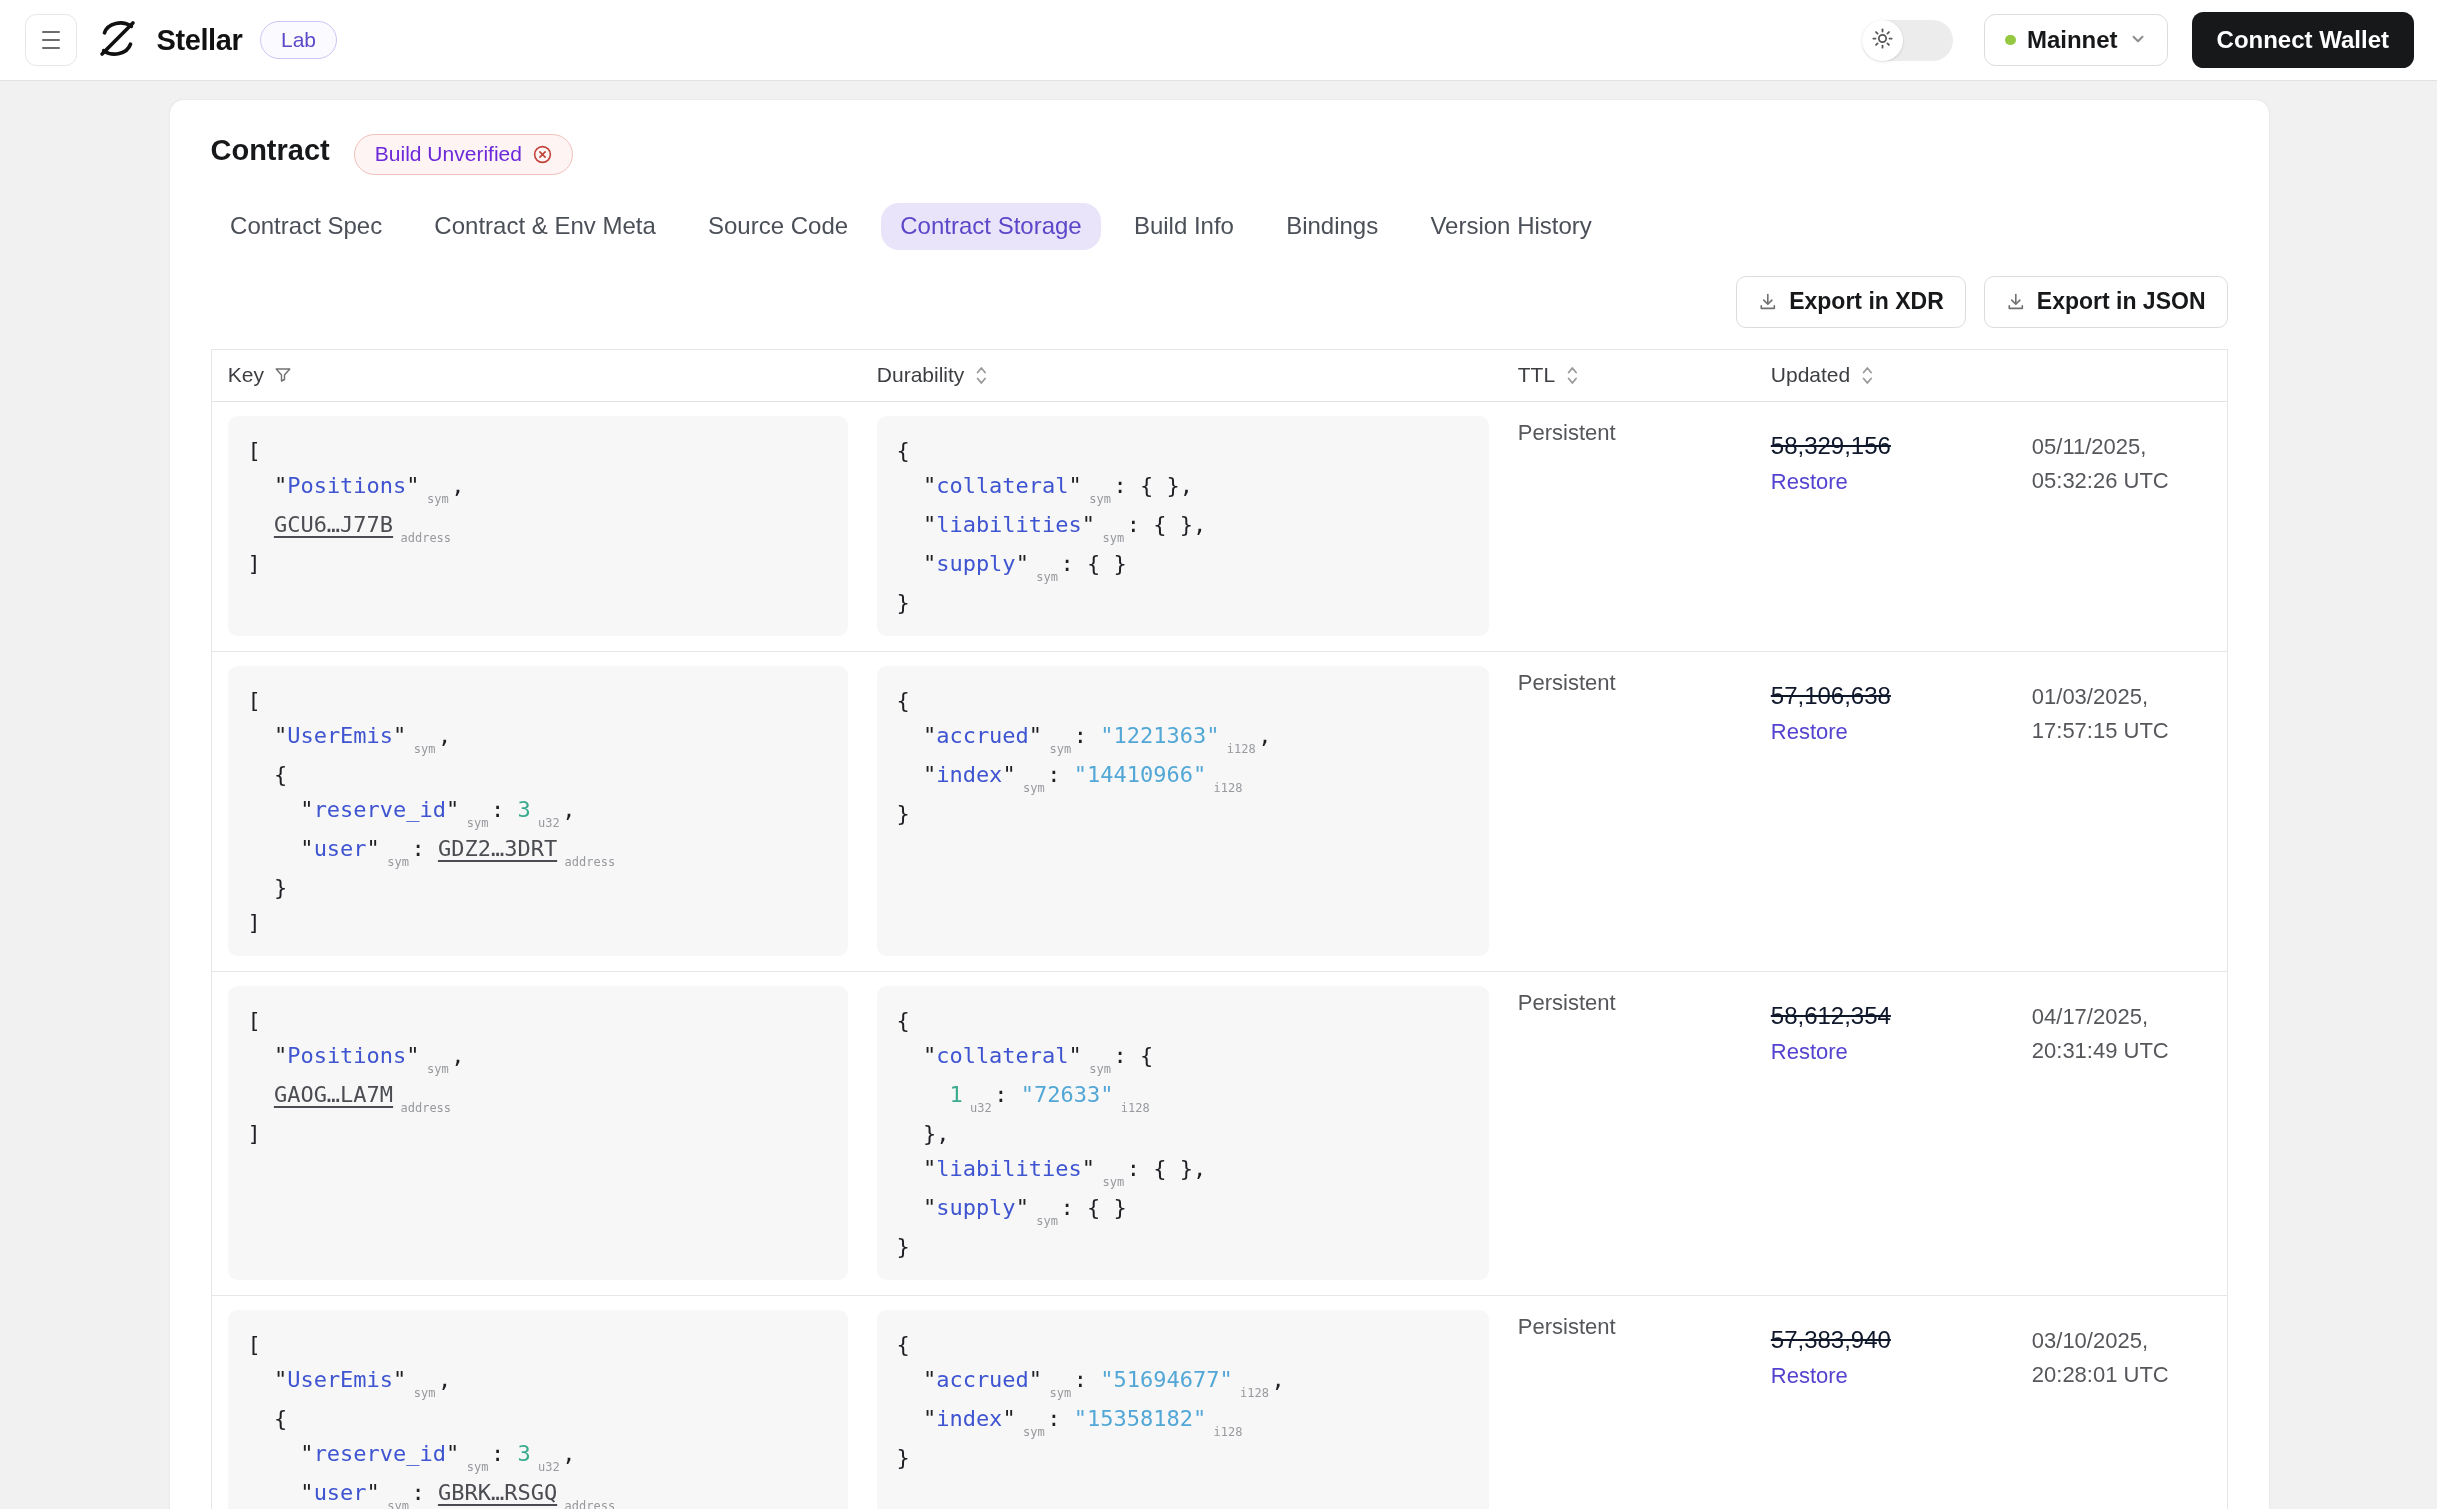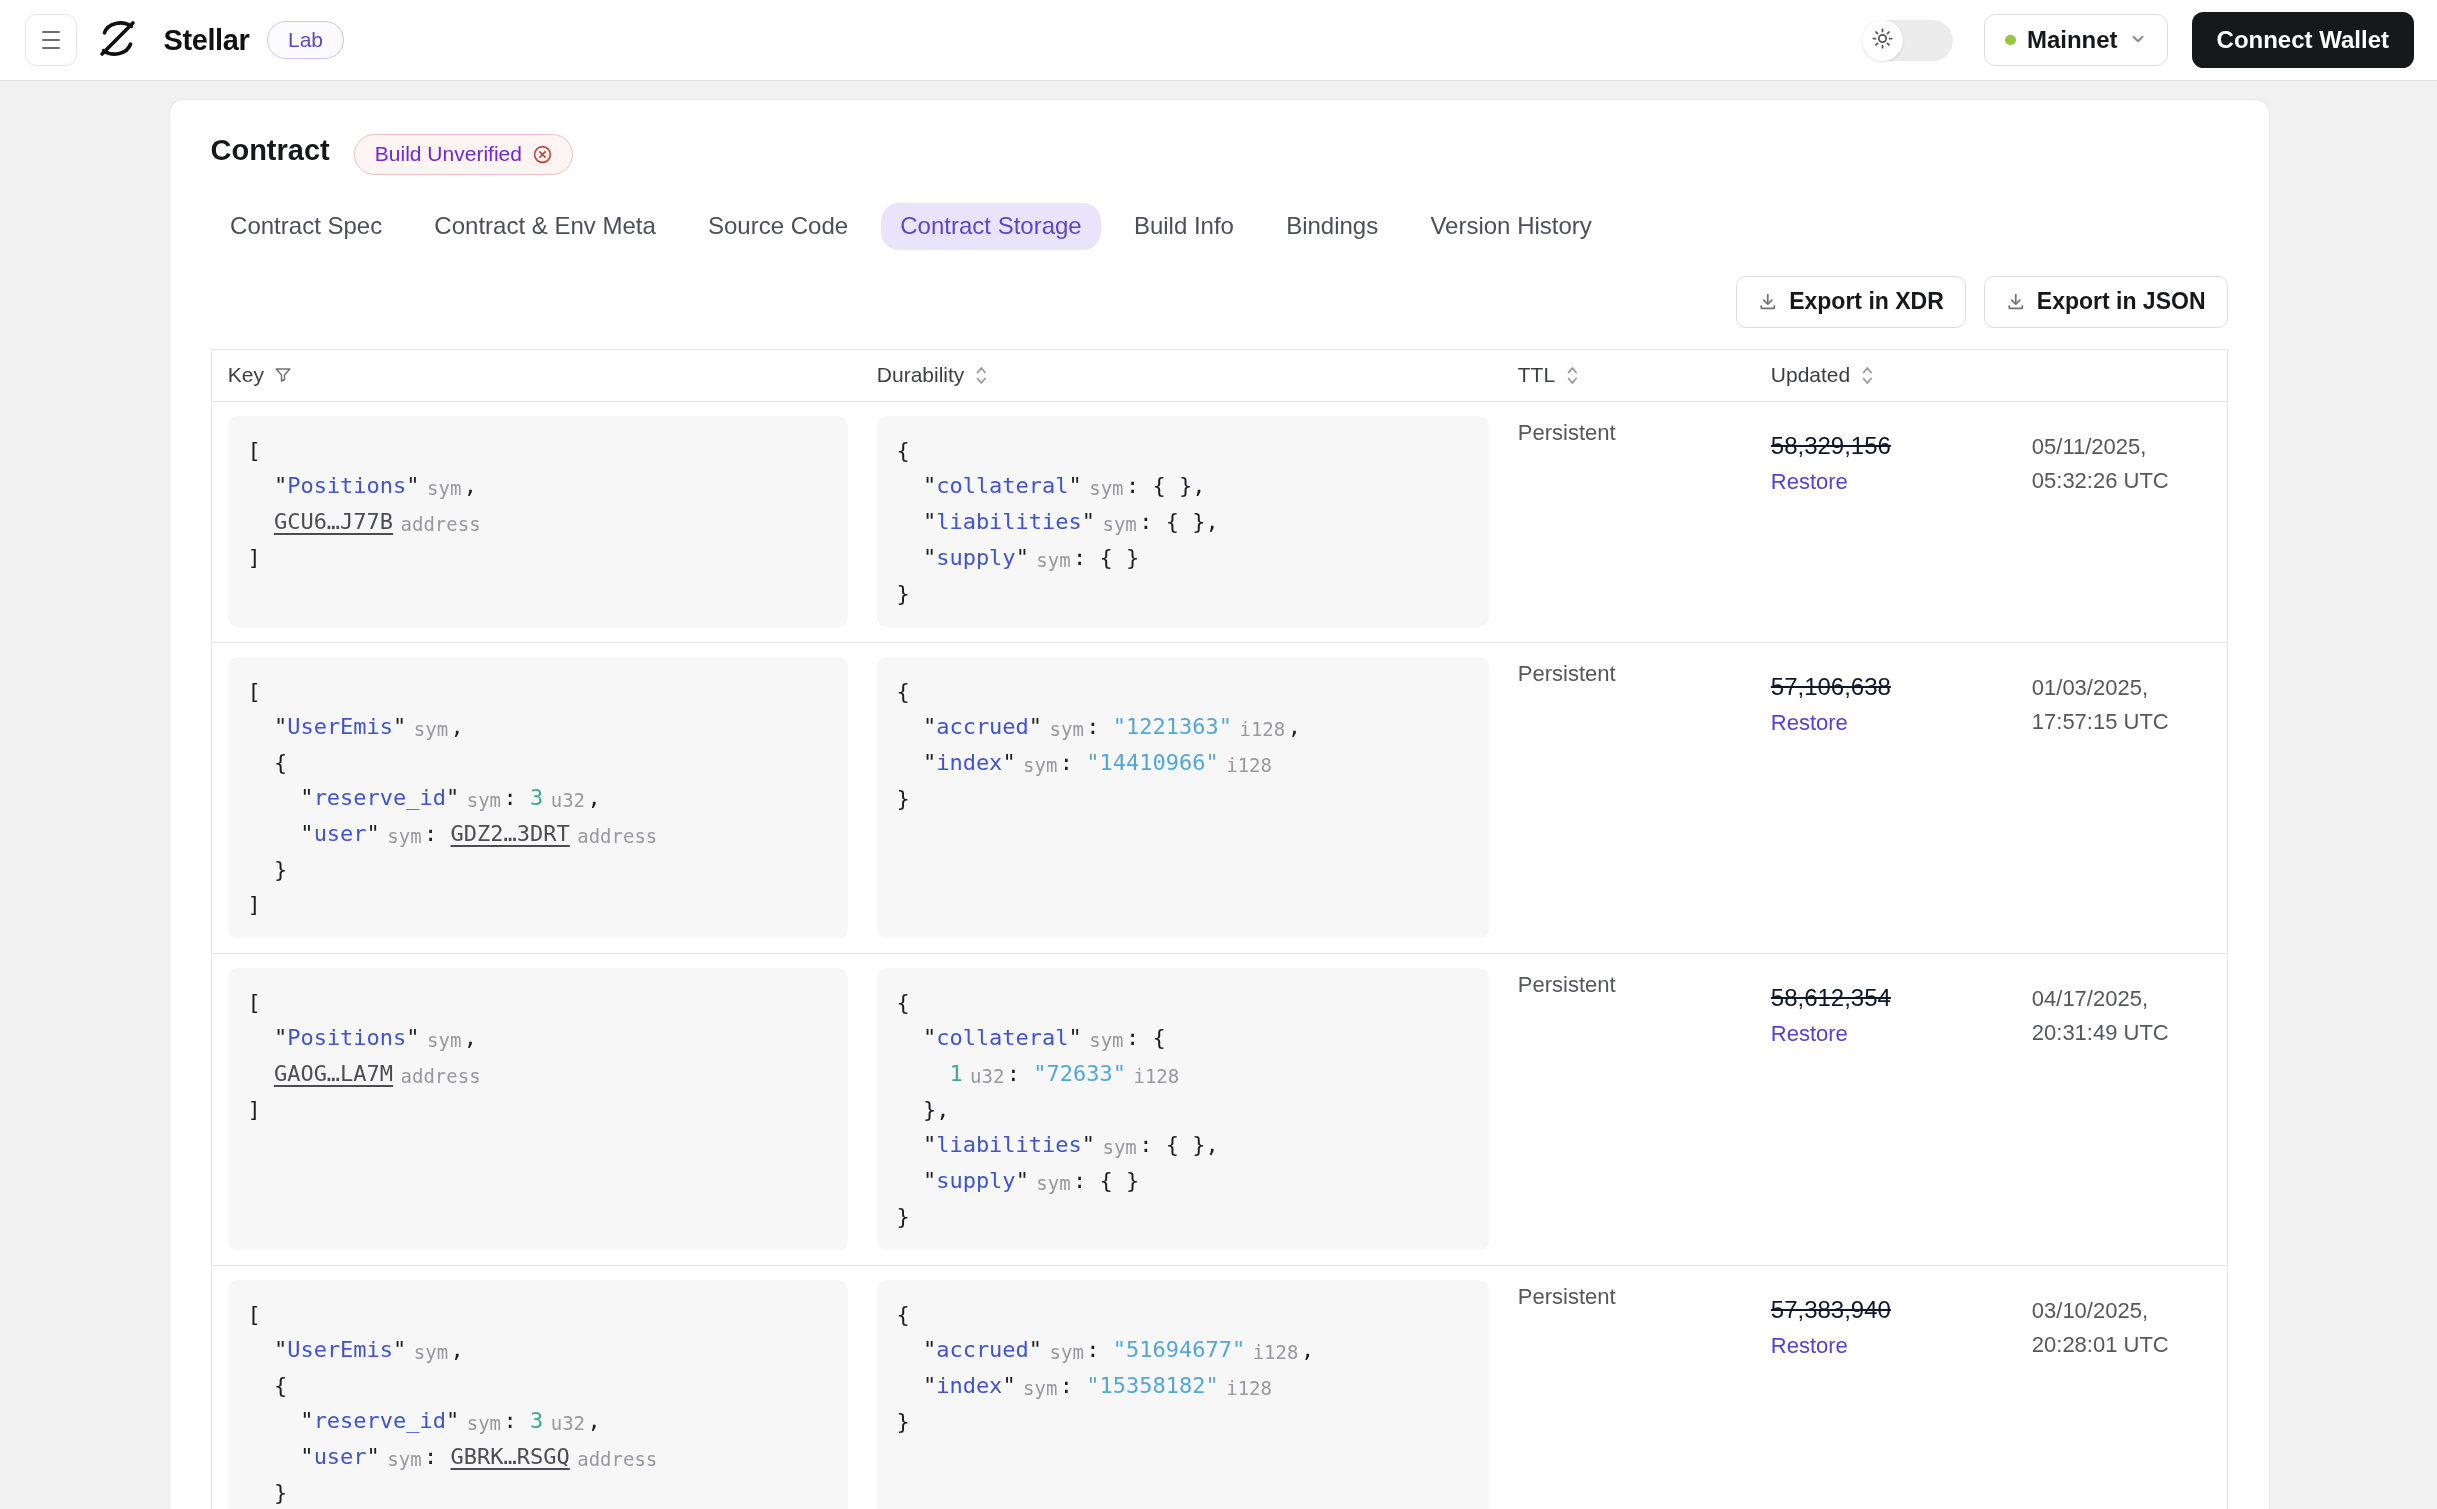--- a/index.html
+++ b/index.html
@@ -6,21 +6,21 @@
   html,body { width:2438px; height:1510px; overflow:hidden; background:#f1f1f1;
               font-family:"Liberation Sans", sans-serif; }
 
   
   .topbar { height:81px; background:#fff; border-bottom:1.6px solid #e2e2e2;
             display:flex; align-items:center; justify-content:space-between; padding:0 24.5px; }
   .topbar-left, .topbar-right { display:flex; align-items:center; }
   .menu-btn { width:52px; height:52px; border:1.6px solid #e6e6e6; border-radius:11.4px; background:#fff;
               display:flex; flex-direction:column; align-items:center; justify-content:center; gap:5.7px; cursor:pointer; }
   .menu-btn i { display:block; width:18px; height:2.5px; background:#6d6d6d; border-radius:1.6px; }
-  .logo-wrap { display:flex; align-items:center; gap:27px; margin-left:21px; cursor:pointer; }
+  .logo-wrap { display:flex; align-items:center; gap:20px; margin-left:21px; cursor:pointer; }
   .brand-name { font-size:29px; font-weight:700; color:#111; letter-spacing:-0.4px; }
   .lab-badge { margin-left:18px; padding:5.7px 19.6px; border:1.6px solid #cec4f4; border-radius:816px;
                color:#5b49c8; font-size:21px; background:#fbfaff; }
   .theme-toggle { width:91px; height:41px; border-radius:816px; background:#ececec; display:flex; align-items:center; cursor:pointer; }
   .theme-knob { width:41px; height:41px; border-radius:50%; background:#fff; box-shadow:0 0.8px 2.5px rgba(0,0,0,.15);
                 display:flex; align-items:center; justify-content:center; }
   .network-select { margin-left:31px; height:52px; border:1.6px solid #dcdcdc; border-radius:11.4px; background:#fff;
                     display:flex; align-items:center; gap:11.4px; padding:0 19.6px; cursor:pointer; }
   .net-dot { width:10.6px; height:10.6px; border-radius:50%; background:#93c840; }
   .network-label { font-size:24px; font-weight:700; color:#17181a; }
@@ -54,21 +54,21 @@
         font-size:21px; font-weight:500; color:#3c3e42; }
   .trow { border-bottom:0.8px solid #e6e6e6; }
   .td { padding:14.7px 0 14.7px 16.3px; }
   .code-box { background:#f7f7f7; border-radius:9.8px; padding:16.3px 19.6px; margin-right:13px; height:100%; }
   .code-line { font-family:"DejaVu Sans Mono", monospace; font-size:22px; line-height:35px;
                white-space:pre; color:#1d1f23; }
   .seg-pl   { color:#1d1f23; }
   .seg-key  { color:#3e54d0; }
   .seg-str  { color:#52a7d6; }
   .seg-num  { color:#3bab8e; }
-  .seg-type { color:#97999e; font-size:19px; position:relative; top:2px; margin:0 2.5px 0 7.4px; }
+  .seg-type { color:#97999e; font-size:12px; position:relative; top:10px; margin:0 2.5px 0 7.4px; }
   .seg-addr { color:#4b4d52; text-decoration:underline; text-underline-offset:4.1px;
               text-decoration-thickness:1.6px; cursor:pointer; }
 
   .meta-text { font-size:22px; color:#55575b; padding-top:13px; line-height:34px; }
   .ttl-value { font-size:24px; color:#0f172a; text-decoration:line-through; padding-top:13px; line-height:34px; }
   .restore-link { display:inline-block; font-size:22px; color:#5443cf; cursor:pointer; line-height:34px; margin-top:1.6px; }
   .upd-line { font-size:22px; color:#55575b; line-height:34px; }
   .cell-updated { padding-top:28px; }
   .cell-dur { padding-top:14.7px; }
   .icon-btn { display:inline-flex; cursor:pointer; }

